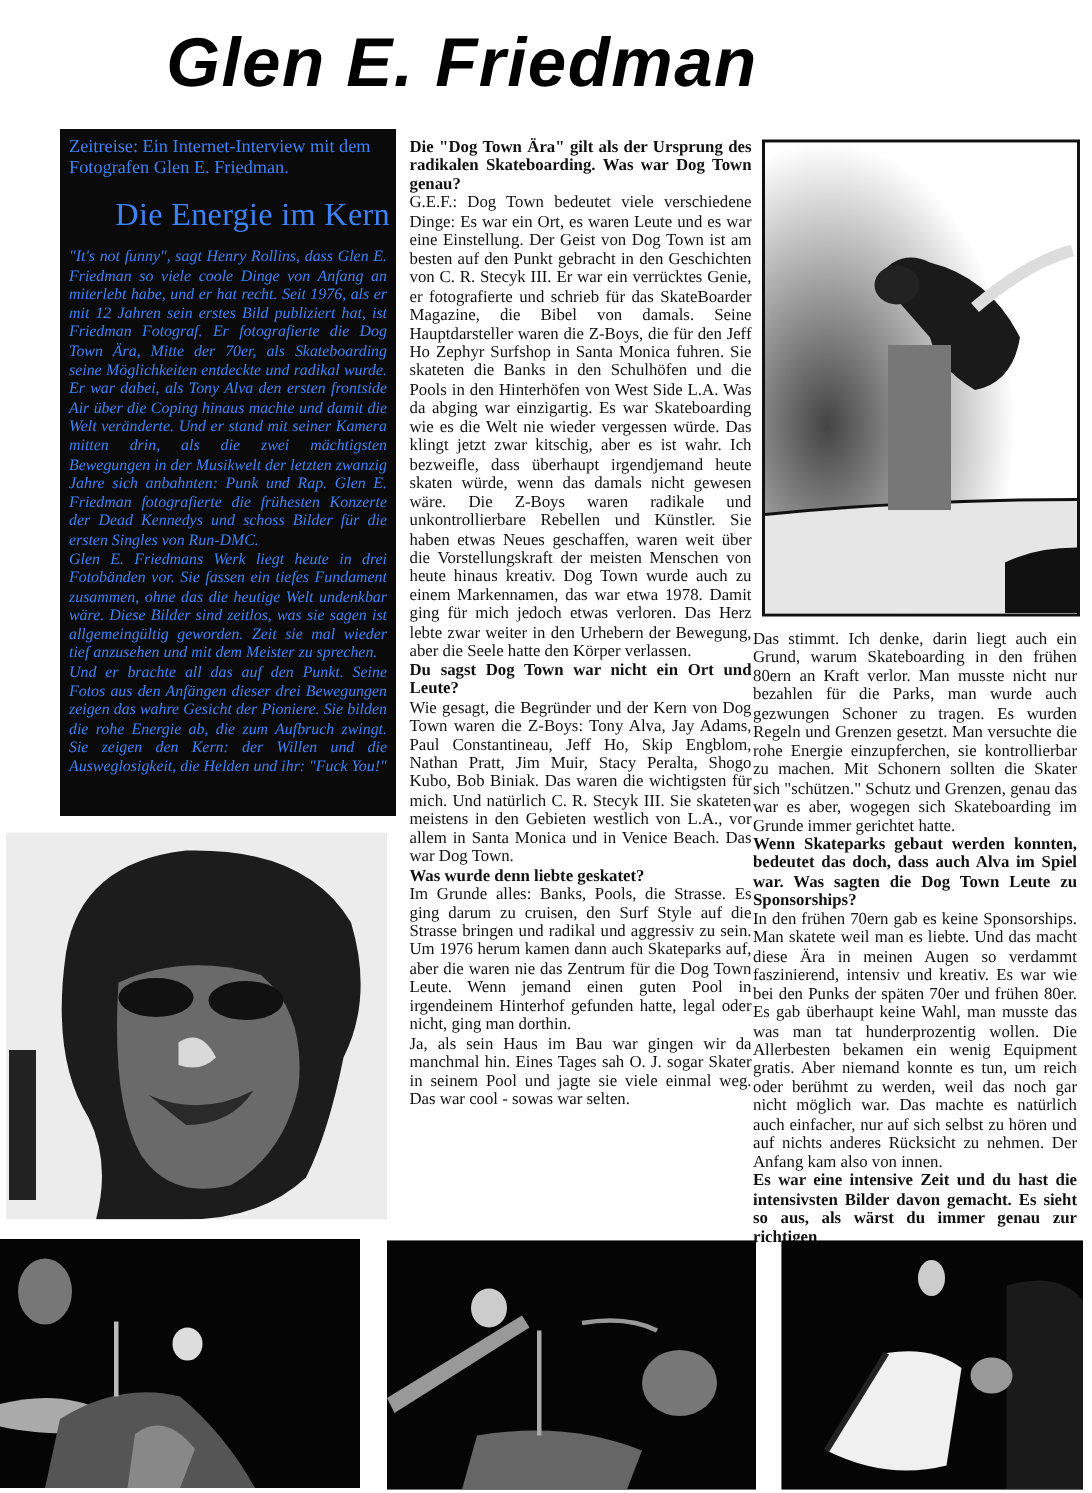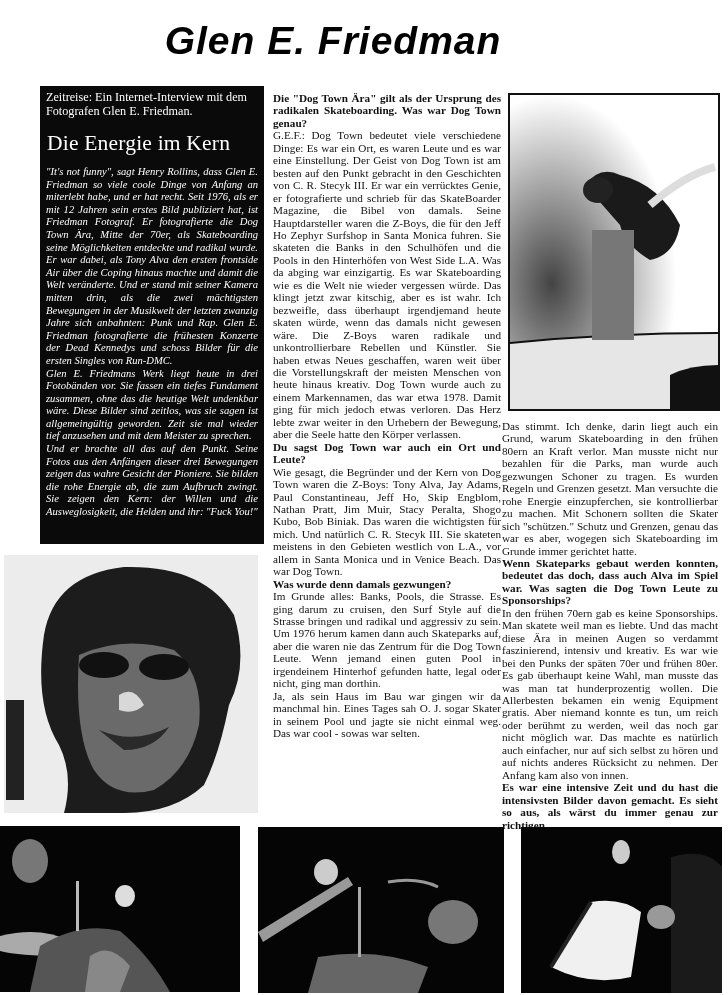--- a/index.html
+++ b/index.html
@@ -1,20 +1,20 @@
 <!DOCTYPE html>
 <html><head>
 <meta charset="utf-8">
 <style>
   html, body { margin:0; padding:0; background:#ffffff; }
   body { width:728px; height:995px; position:relative; overflow:hidden; font-family:"DejaVu Serif", serif; color:#111; }
-  .title { position:absolute; left:0; top:6px; width:616px; text-align:center; font-family:"Liberation Sans", sans-serif; font-weight:bold; font-style:italic; font-size:39px; letter-spacing:1px; color:#000; line-height:70px;padding-left:25px; }
-  .intro-box { position:absolute; left:40px; top:86px; width:224px; height:458px; background:#0a0a0a; color:#ffffff; padding:2px 4px; box-sizing:border-box; }
+  .title { position:absolute; left:0; top:6px; width:616px; text-align:center; font-family:"Liberation Sans", sans-serif; font-weight:bold; font-style:italic; font-size:46px; letter-spacing:1px; color:#000; line-height:70px; }
+  .intro-box { position:absolute; left:40px; top:86px; width:224px; height:458px; background:#0a0a0a; color:#3b82f6; padding:2px 4px; box-sizing:border-box; }
   .kicker { font-family:"Liberation Serif", serif; font-size:12.2px; line-height:14px; margin:2px 0 0 2px; }
-  .headline { font-family:"Liberation Serif", serif; font-size:21.5px; line-height:26px; margin:12px 0 10px 3px; letter-spacing:0.2px; }
+  .headline { font-family:"Liberation Serif", serif; font-size:21.5px; line-height:26px; margin:12px 0 10px 3px; letter-spacing:0.2px;text-align:right; }
   .intro-text { font-family:"Liberation Serif", serif; font-style:italic; font-size:10.6px; line-height:12.6px; text-align:justify; margin:0 2px; }
   .intro-text p { margin:0; }
   .col { position:absolute; font-family:"Liberation Serif", serif; font-size:11.2px; line-height:12.45px; text-align:justify; }
   .col p { margin:0; }
   .q { font-weight:bold; }
   .col2 { left:273px; top:92px; width:228px; }
   .col3 { left:502px; top:420px; width:216px; }
   .photo { position:absolute; overflow:hidden; }
   .photo svg { width:100%; height:100%; display:block; }
   .portrait { left:4px; top:555px; width:254px; height:258px; background:#f2f2f2; }
@@ -34,25 +34,25 @@
   <div class="intro-text">
     <p>"It's not funny", sagt Henry Rollins, dass Glen E. Friedman so viele coole Dinge von Anfang an miterlebt habe, und er hat recht. Seit 1976, als er mit 12 Jahren sein erstes Bild publiziert hat, ist Friedman Fotograf. Er fotografierte die Dog Town Ära, Mitte der 70er, als Skateboarding seine Möglichkeiten entdeckte und radikal wurde. Er war dabei, als Tony Alva den ersten frontside Air über die Coping hinaus machte und damit die Welt veränderte. Und er stand mit seiner Kamera mitten drin, als die zwei mächtigsten Bewegungen in der Musikwelt der letzten zwanzig Jahre sich anbahnten: Punk und Rap. Glen E. Friedman fotografierte die frühesten Konzerte der Dead Kennedys und schoss Bilder für die ersten Singles von Run-DMC.</p>
     <p>Glen E. Friedmans Werk liegt heute in drei Fotobänden vor. Sie fassen ein tiefes Fundament zusammen, ohne das die heutige Welt undenkbar wäre. Diese Bilder sind zeitlos, was sie sagen ist allgemeingültig geworden. Zeit sie mal wieder tief anzusehen und mit dem Meister zu sprechen.</p>
     <p>Und er brachte all das auf den Punkt. Seine Fotos aus den Anfängen dieser drei Bewegungen zeigen das wahre Gesicht der Pioniere. Sie bilden die rohe Energie ab, die zum Aufbruch zwingt. Sie zeigen den Kern: der Willen und die Ausweglosigkeit, die Helden und ihr: "Fuck You!"</p>
   </div>
 </div>
 
 <div class="col col2">
   <p class="q">Die "Dog Town Ära" gilt als der Ursprung des radikalen Skateboarding. Was war Dog Town genau?</p>
   <p>G.E.F.: Dog Town bedeutet viele verschiedene Dinge: Es war ein Ort, es waren Leute und es war eine Einstellung. Der Geist von Dog Town ist am besten auf den Punkt gebracht in den Geschichten von C. R. Stecyk III. Er war ein verrücktes Genie, er fotografierte und schrieb für das SkateBoarder Magazine, die Bibel von damals. Seine Hauptdarsteller waren die Z-Boys, die für den Jeff Ho Zephyr Surfshop in Santa Monica fuhren. Sie skateten die Banks in den Schulhöfen und die Pools in den Hinterhöfen von West Side L.A. Was da abging war einzigartig. Es war Skateboarding wie es die Welt nie wieder vergessen würde. Das klingt jetzt zwar kitschig, aber es ist wahr. Ich bezweifle, dass überhaupt irgendjemand heute skaten würde, wenn das damals nicht gewesen wäre. Die Z-Boys waren radikale und unkontrollierbare Rebellen und Künstler. Sie haben etwas Neues geschaffen, waren weit über die Vorstellungskraft der meisten Menschen von heute hinaus kreativ. Dog Town wurde auch zu einem Markennamen, das war etwa 1978. Damit ging für mich jedoch etwas verloren. Das Herz lebte zwar weiter in den Urhebern der Bewegung, aber die Seele hatte den Körper verlassen.</p>
-  <p class="q">Du sagst Dog Town war auch ein Ort und Leute?</p>
+  <p class="q">Du sagst Dog Town war nicht ein Ort und Leute?</p>
   <p>Wie gesagt, die Begründer und der Kern von Dog Town waren die Z-Boys: Tony Alva, Jay Adams, Paul Constantineau, Jeff Ho, Skip Engblom, Nathan Pratt, Jim Muir, Stacy Peralta, Shogo Kubo, Bob Biniak. Das waren die wichtigsten für mich. Und natürlich C. R. Stecyk III. Sie skateten meistens in den Gebieten westlich von L.A., vor allem in Santa Monica und in Venice Beach. Das war Dog Town.</p>
-  <p class="q">Was wurde denn damals gezwungen?</p>
+  <p class="q">Was wurde denn liebte geskatet?</p>
   <p>Im Grunde alles: Banks, Pools, die Strasse. Es ging darum zu cruisen, den Surf Style auf die Strasse bringen und radikal und aggressiv zu sein. Um 1976 herum kamen dann auch Skateparks auf, aber die waren nie das Zentrum für die Dog Town Leute. Wenn jemand einen guten Pool in irgendeinem Hinterhof gefunden hatte, legal oder nicht, ging man dorthin.</p>
-  <p>Ja, als sein Haus im Bau war gingen wir da manchmal hin. Eines Tages sah O. J. sogar Skater in seinem Pool und jagte sie nicht einmal weg. Das war cool - sowas war selten.</p>
+  <p>Ja, als sein Haus im Bau war gingen wir da manchmal hin. Eines Tages sah O. J. sogar Skater in seinem Pool und jagte sie viele einmal weg. Das war cool - sowas war selten.</p>
 </div>
 
 <div class="col col3">
   <p>Das stimmt. Ich denke, darin liegt auch ein Grund, warum Skateboarding in den frühen 80ern an Kraft verlor. Man musste nicht nur bezahlen für die Parks, man wurde auch gezwungen Schoner zu tragen. Es wurden Regeln und Grenzen gesetzt. Man versuchte die rohe Energie einzupferchen, sie kontrollierbar zu machen. Mit Schonern sollten die Skater sich "schützen." Schutz und Grenzen, genau das war es aber, wogegen sich Skateboarding im Grunde immer gerichtet hatte.</p>
   <p class="q">Wenn Skateparks gebaut werden konnten, bedeutet das doch, dass auch Alva im Spiel war. Was sagten die Dog Town Leute zu Sponsorships?</p>
   <p>In den frühen 70ern gab es keine Sponsorships. Man skatete weil man es liebte. Und das macht diese Ära in meinen Augen so verdammt faszinierend, intensiv und kreativ. Es war wie bei den Punks der späten 70er und frühen 80er. Es gab überhaupt keine Wahl, man musste das was man tat hunderprozentig wollen. Die Allerbesten bekamen ein wenig Equipment gratis. Aber niemand konnte es tun, um reich oder berühmt zu werden, weil das noch gar nicht möglich war. Das machte es natürlich auch einfacher, nur auf sich selbst zu hören und auf nichts anderes Rücksicht zu nehmen. Der Anfang kam also von innen.</p>
   <p class="q">Es war eine intensive Zeit und du hast die intensivsten Bilder davon gemacht. Es sieht so aus, als wärst du immer genau zur richtigen</p>
 </div>
 
 <div class="photo portrait">

